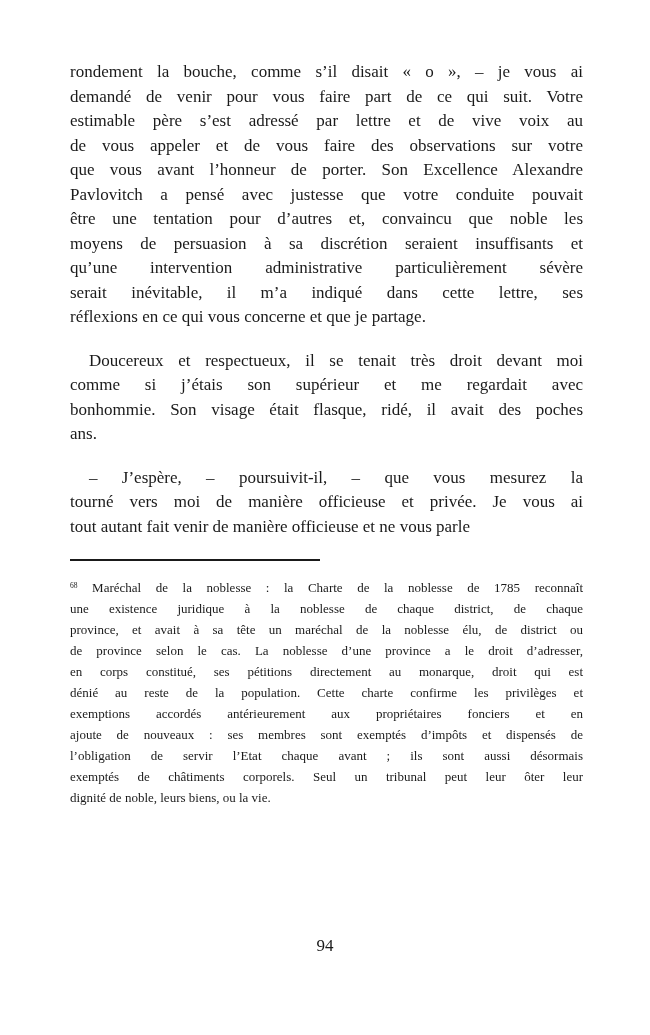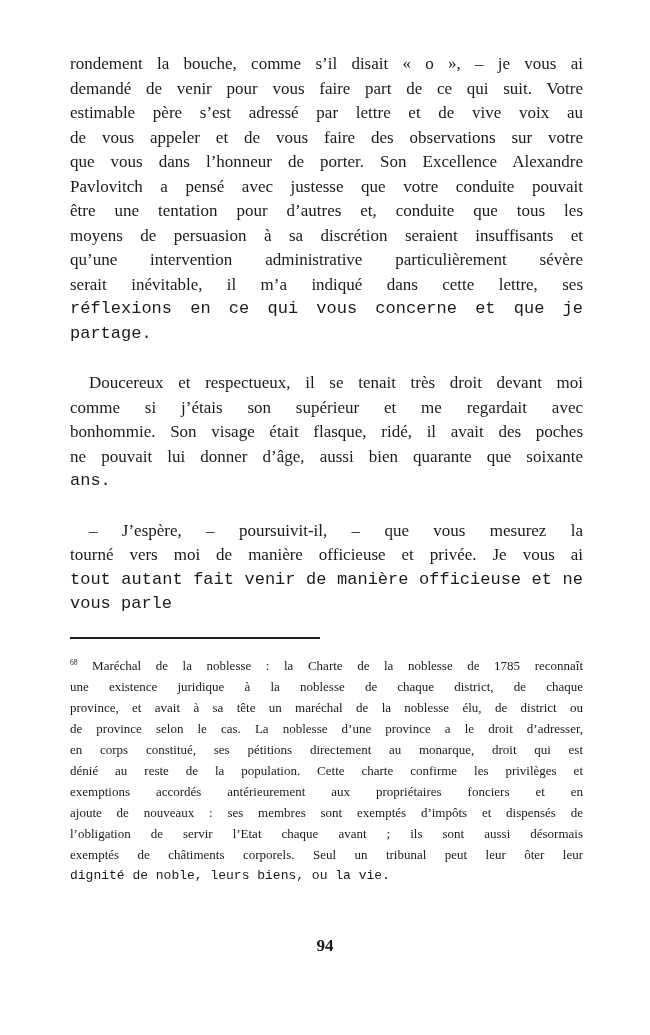--- a/index.html
+++ b/index.html
@@ -12,33 +12,33 @@
     width: 650px;
     height: 1035px;
     background: #ffffff;
     overflow: hidden;
     font-family: "Liberation Serif", "DejaVu Serif", serif;
     color: #1a1a1a;
   }
   .text-block {
     position: absolute;
     left: 70px;
-    top: 52px;
+    top: 60px;
     width: 513px;
     font-size: 17px;
     line-height: 24.5px;
   }
   .para { margin: 0; }
-  .para + .para { margin-top: 25px; }
+  .para + .para { margin-top: 19px; }
   .line {
     text-align: justify;
     text-align-last: justify;
     white-space: normal;
   }
-  .line.last { text-align-last: left; font-family: Liberation Mono, monospace; }
+  .line.last { text-align-last: left; }
   .line.indent { text-indent: 19px; }
   sup {
     font-size: 58%;
     line-height: 0;
     vertical-align: baseline;
     position: relative;
     top: -0.55em;
   }
   .footnote-rule {
     margin-top: 20px;
@@ -52,47 +52,45 @@
     line-height: 21px;
   }
   .page-number {
     position: absolute;
     top: 936px;
     left: 0;
     width: 100%;
     text-align: center;
     font-size: 17px;
     color: #1a1a1a;
-    font-weight: bold;
   }
 </style>
 </head>
 <body>
 
 <div class="page">
   <div class="text-block">
 
   <div class="para">
         <div class="line">rondement la bouche, comme s’il disait « o », – je vous ai</div>
         <div class="line">demandé de venir pour vous faire part de ce qui suit. Votre</div>
         <div class="line">estimable père s’est adressé par lettre et de vive voix au</div>
         <div class="line">de vous appeler et de vous faire des observations sur votre</div>
-        <div class="line">que vous dans l’honneur de porter. Son Excellence Alexandre</div>
+        <div class="line">que vous avant l’honneur de porter. Son Excellence Alexandre</div>
         <div class="line">Pavlovitch a pensé avec justesse que votre conduite pouvait</div>
-        <div class="line">être une tentation pour d’autres et, conduite que tous les</div>
+        <div class="line">être une tentation pour d’autres et, convaincu que noble les</div>
         <div class="line">moyens de persuasion à sa discrétion seraient insuffisants et</div>
         <div class="line">qu’une intervention administrative particulièrement sévère</div>
         <div class="line">serait inévitable, il m’a indiqué dans cette lettre, ses</div>
         <div class="line last">réflexions en ce qui vous concerne et que je partage.</div>
       </div>
       <div class="para">
         <div class="line indent">Doucereux et respectueux, il se tenait très droit devant moi</div>
         <div class="line">comme si j’étais son supérieur et me regardait avec</div>
         <div class="line">bonhommie. Son visage était flasque, ridé, il avait des poches</div>
-        <div class="line">ne pouvait lui donner d’âge, aussi bien quarante que soixante</div>
         <div class="line last">ans.</div>
       </div>
       <div class="para">
         <div class="line indent">– J’espère, – poursuivit-il, – que vous mesurez la</div>
         <div class="line">tourné vers moi de manière officieuse et privée. Je vous ai</div>
         <div class="line last">tout autant fait venir de manière officieuse et ne vous parle</div>
       </div>
       <div class="footnote-rule"></div>
       <div class="footnote">
         <div class="line"><sup>68</sup> Maréchal de la noblesse : la Charte de la noblesse de 1785 reconnaît</div>

